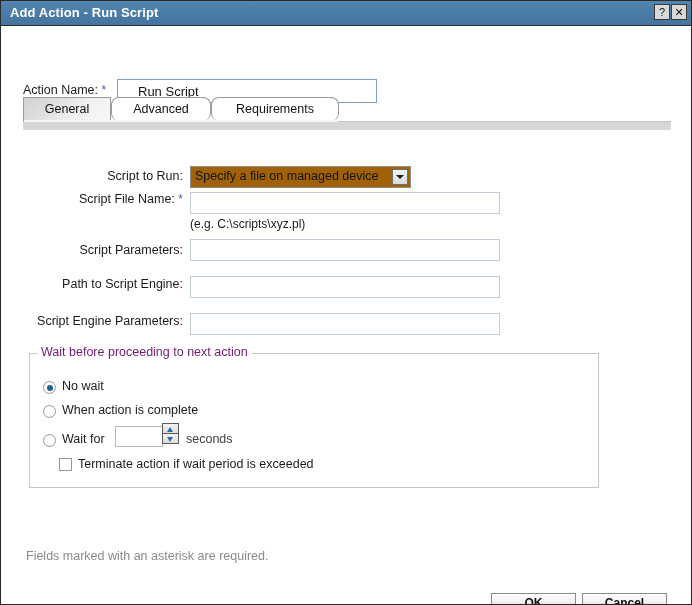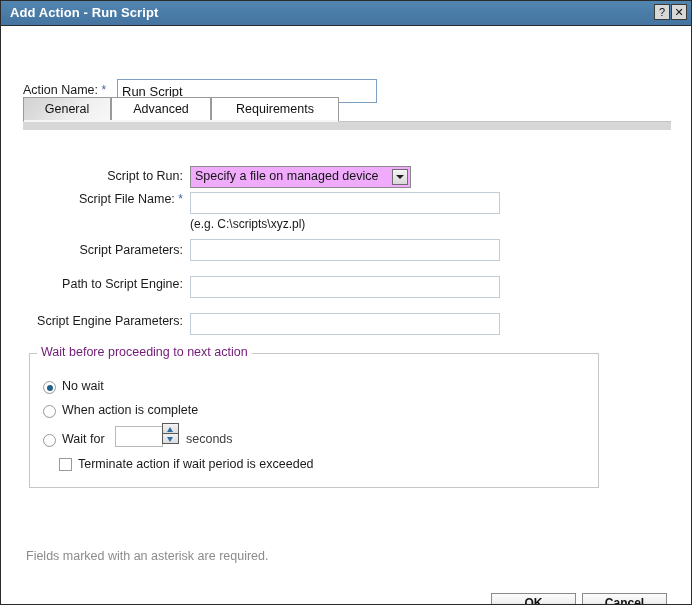--- a/index.html
+++ b/index.html
@@ -98,21 +98,21 @@
     left: 116px;
     top: 0px;
     width: 260px;
     height: 24px;
     box-sizing: border-box;
     border: 1px solid #7da0c4;
     background: #ffffff;
     font-family: "Liberation Sans", sans-serif;
     font-size: 13px;
     color: #141414;
-    padding: 0 4px;
+    padding: 0 20px;
     outline: none;
   }
 
   
   .tabstrip {
     position: absolute;
     left: 0;
     top: 70px;
     width: 692px;
     height: 24px;
@@ -126,20 +126,21 @@
     border-bottom: none;
     font-size: 12.5px;
     color: #111111;
     text-align: center;
     line-height: 23px;
     cursor: pointer;
     white-space: nowrap;
   }
   .tab.inactive {
     background: #ffffff;
+    border-radius: 8px;
   }
   .tab.active {
     background: linear-gradient(135deg, #d2d2d2 0%, #dedede 30%, #efefef 60%, #f8f8f8 100%);
     font-weight: normal;
   }
   .tab-general  { left: 22px;  width: 88px; }
   .tab-advanced { left: 110px; width: 100px; }
   .tab-requirements { left: 210px; width: 128px; }
 
   .tab-underbar {
@@ -186,21 +187,21 @@
   }
 
   .dropdown {
     position: absolute;
     left: 189px;
     top: 139px;
     width: 221px;
     height: 22px;
     box-sizing: border-box;
     border: 1px solid #8c8c8c;
-    background: #f0abfc;
+    background: #a16207;
     cursor: pointer;
   }
   .dropdown-text {
     position: absolute;
     left: 4px;
     top: 2px;
     font-size: 12.5px;
     color: #141414;
     white-space: nowrap;
   }

